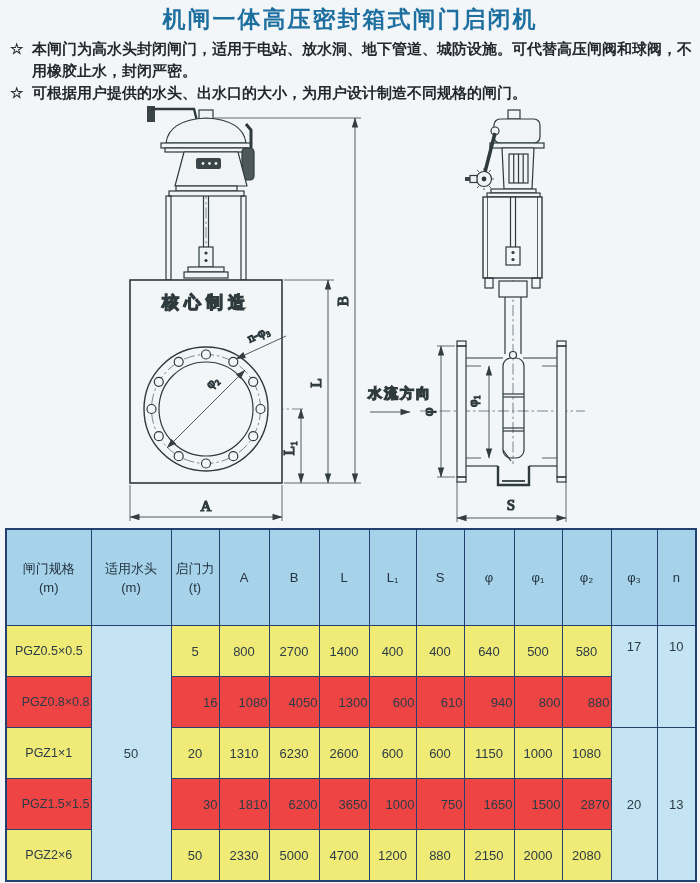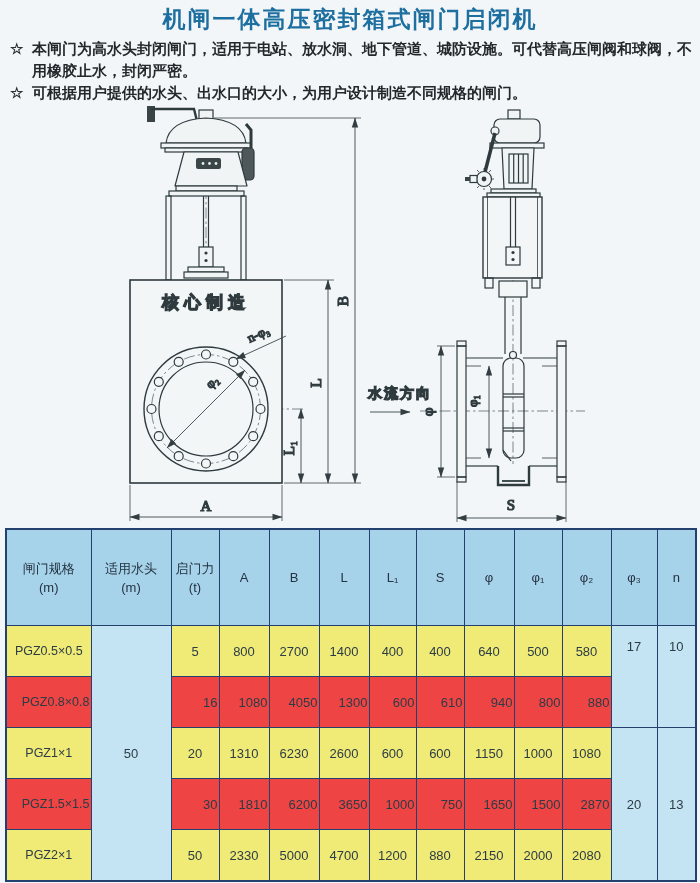--- a/index.html
+++ b/index.html
@@ -314,21 +314,21 @@
           <td>1810</td>
           <td>6200</td>
           <td>3650</td>
           <td>1000</td>
           <td>750</td>
           <td>1650</td>
           <td>1500</td>
           <td>2870</td>
         </tr>
         <tr class="r-yellow">
-          <td class="model">PGZ2×1</td>
+          <td class="model">PGZ2×6</td>
           <td>50</td>
           <td>2330</td>
           <td>5000</td>
           <td>4700</td>
           <td>1200</td>
           <td>880</td>
           <td>2150</td>
           <td>2000</td>
           <td>2080</td>
         </tr>

